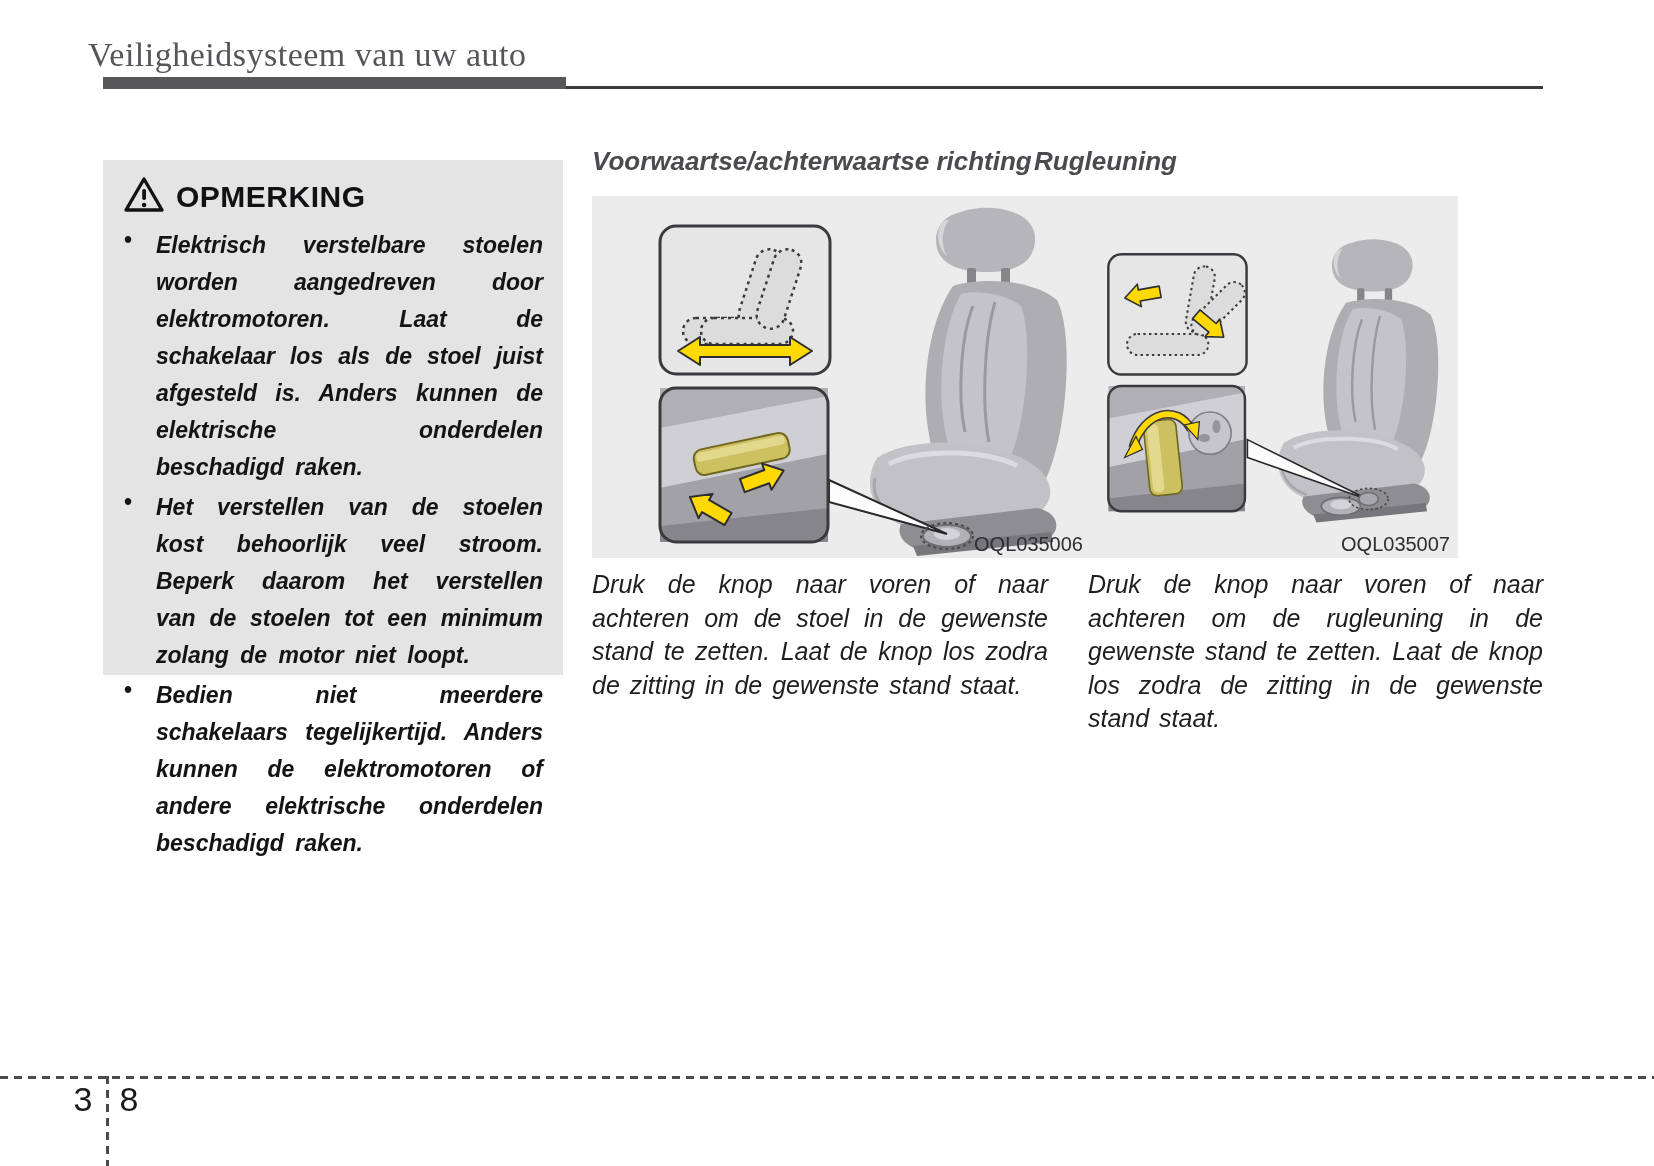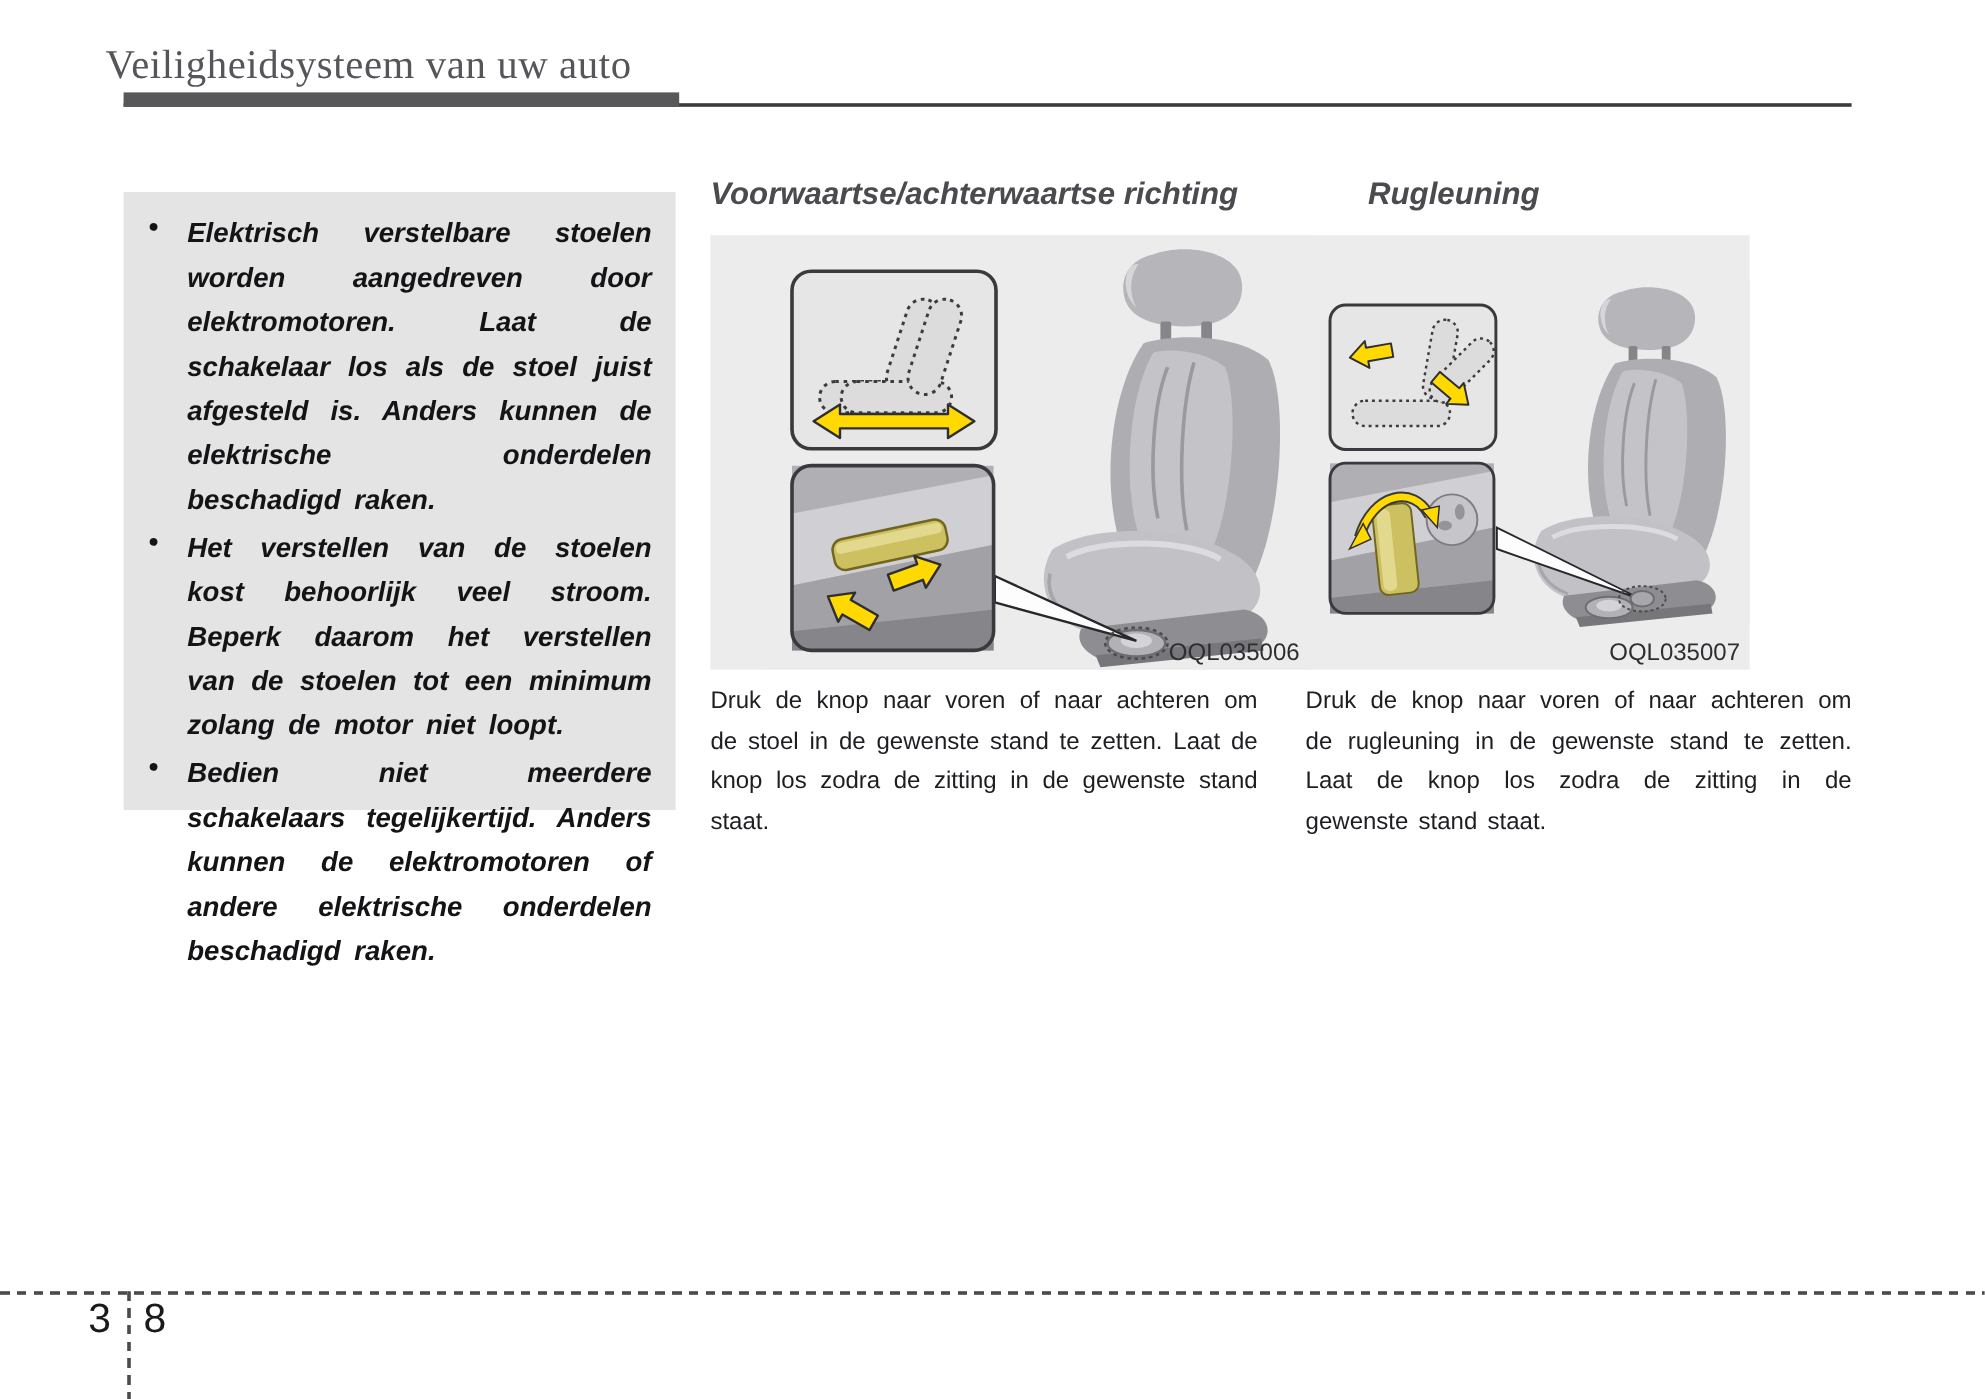--- a/index.html
+++ b/index.html
@@ -27,31 +27,31 @@
   .bullet-text{
     flex:1;font-size:23px;line-height:37px;font-weight:bold;font-style:italic;
     color:#141417;text-align:justify;word-spacing:5px;
   }
   
   .col-heading{
     position:absolute;top:146px;font-size:26px;font-weight:bold;font-style:italic;
     color:#4a4a4f;white-space:nowrap;
   }
   #head-forward{left:592px;}
-  #head-recline{left:1140px;font-style:italic;}
+  #head-recline{left:1034px;font-style:italic;}
   .figure{position:absolute;top:196px;height:362px;background:#ececec;}
   #fig-forward{left:592px;width:456px;padding-left:43px;}
   #fig-recline{left:1088px;width:370px;}
   .figure svg{display:block;width:100%;height:100%;}
   .fig-caption{
     position:absolute;right:8px;bottom:2px;font-size:20px;color:#2e2e32;
   }
   .body-text{
-    position:absolute;top:568px;font-size:20px;line-height:33.5px;color:#1e1e22;
-    text-align:justify;word-spacing:3px;
+    position:absolute;top:568px;font-size:25px;line-height:33.5px;color:#1e1e22;
+    text-align:justify;word-spacing:3px;font-style:italic;
   }
   #body-forward{left:592px;width:456px;}
   #body-recline{left:1088px;width:455px;}
   
   .footer-hline{
     position:absolute;left:0;top:1076px;width:1654px;height:2.5px;
     background:repeating-linear-gradient(to right,#4a4a4a 0 8px,transparent 8px 14px);
   }
   .footer-vline{
     position:absolute;left:106px;top:1076px;width:2.5px;height:90px;
@@ -62,20 +62,30 @@
   #page-num{left:112px;}
 </style>
 </head>
 <body>
 
 <div class="page-title">Veiligheidsysteem van uw auto</div>
 <div class="rule-thin"></div>
 <div class="rule-thick"></div>
 
 <div class="note-box">
+  <div class="note-head-row">
+    <span>
+      <svg width="42" height="37" viewBox="0 0 42 37">
+        <path d="M21 3 L39 34 H3 Z" fill="none" stroke="#121215" stroke-width="3.4" stroke-linejoin="round"></path>
+        <rect x="19.2" y="13" width="3.8" height="11" rx="1.8" fill="#121215"></rect>
+        <circle cx="21.1" cy="29" r="2.3" fill="#121215"></circle>
+      </svg>
+    </span>
+    <span class="note-heading">OPMERKING</span>
+  </div>
   <div class="bullet-row">
     <span class="bullet-dot">•</span>
     <div class="bullet-text">Elektrisch verstelbare stoelen worden aangedreven door elektromotoren. Laat de schakelaar los als de stoel juist afgesteld is. Anders kunnen de elektrische onderdelen beschadigd raken.</div>
   </div>
   <div class="bullet-row">
     <span class="bullet-dot">•</span>
     <div class="bullet-text">Het verstellen van de stoelen kost behoorlijk veel stroom. Beperk daarom het verstellen van de stoelen tot een minimum zolang de motor niet loopt.</div>
   </div>
   <div class="bullet-row">
     <span class="bullet-dot">•</span>

